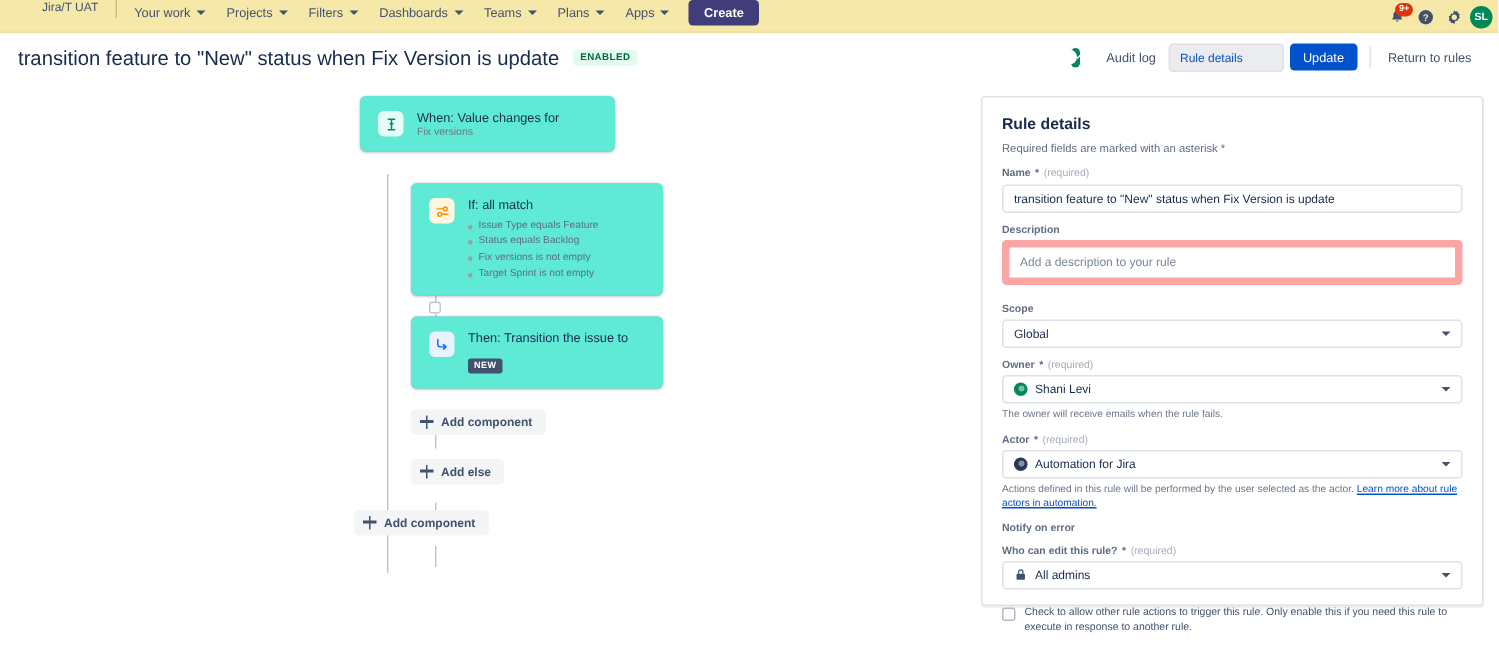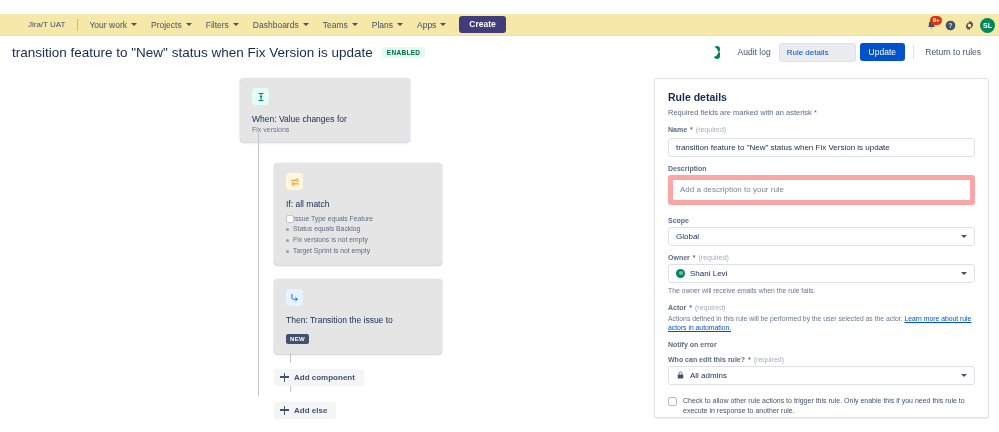--- a/index.html
+++ b/index.html
@@ -9,26 +9,25 @@
     background: #ffffff;
     overflow: hidden;
     color: #172b4d;
   }
 
   
   .topnav {
     height: 22px;
     background: #f5e8a8;
     display: flex;
-    align-items: center;
+    align-items: flex-start;
     padding: 0 6px;
     position: relative;
     font-size: 8.5px;
     border-bottom: 1px solid #ece0a0;
-    margin-top: 14px;
   }
   .nav-brand {
     font-size: 8px;
     color: #42526e;
     padding: 0 8px 0 22px;
     font-weight: 400;
     white-space: nowrap;
   }
   .nav-divider {
     width: 1px; height: 12px; background: #c9bd80; margin: 0 4px;
@@ -194,30 +193,29 @@
   }
   .panel-col {
     width: 345px;
     padding: 10px 10px 0 0;
   }
 
   
   .tree { position: relative; padding-left: 232px; }
 
   .card {
-    background: #e5e5e5;
+    background: #5eead4;
     border-radius: 4px;
     box-shadow: 0 1px 2px rgba(9,30,66,0.18), 0 0 1px rgba(9,30,66,0.25);
     display: flex;
     align-items: flex-start;
     gap: 9px;
     padding: 9px 12px;
     position: relative;
     cursor: pointer;
-    flex-direction: column;
   }
   .card-trigger { width: 170px; margin-left: 8px; }
   .card-cond    { width: 168px; margin-left: 42px; }
   .card-action  { width: 168px; margin-left: 42px; }
 
   .card-ico {
     width: 17px; height: 17px;
     border-radius: 4px;
     flex: 0 0 auto;
     display: flex; align-items: center; justify-content: center;
@@ -646,20 +644,25 @@
         </div>
         <div class="helper">The owner will receive emails when the rule fails.</div>
       </div>
 
       <div class="fgroup">
         <div class="fl">
           <span>Actor</span>
           <span class="ast">*</span>
           <span class="req">(required)</span>
         </div>
+        <div class="sel">
+          <span class="sel-avatar bot"></span>
+          <span>Automation for Jira</span>
+          <i class="chev"></i>
+        </div>
         <div class="helper">
           <span>Actions defined in this rule will be performed by the user selected as the actor. </span><a href="#">Learn more about rule actors in automation.</a>
         </div>
       </div>
 
       <div class="fgroup">
         <div class="fl">
           <span>Notify on error</span>
         </div>
       </div>

